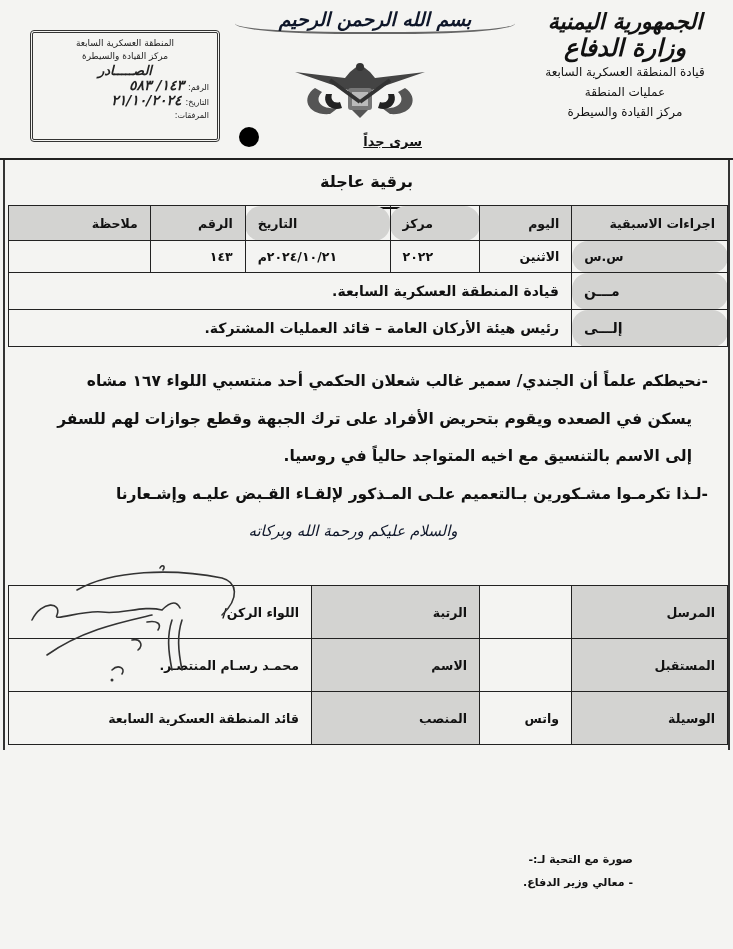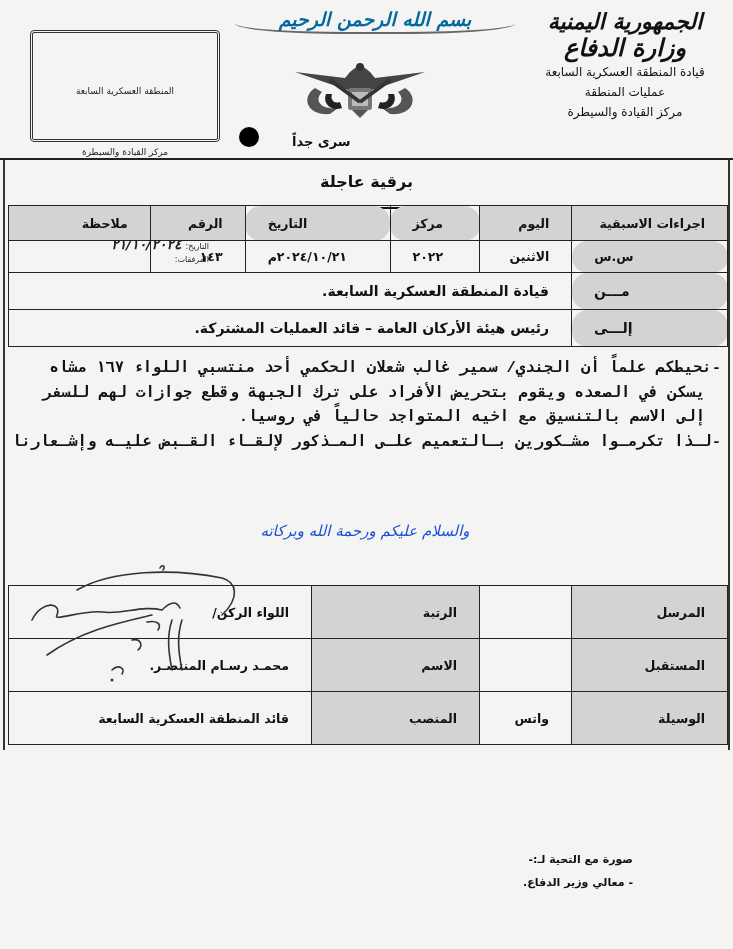--- a/index.html
+++ b/index.html
@@ -9,64 +9,64 @@
   .abs { position: absolute; }
 
   
   .hdr-right { right: 8px; top: 8px; width: 200px; text-align: center; }
   .hdr-right .cal1 { font-family: "DejaVu Serif", serif; font-size: 22px; font-weight: bold; line-height: 26px; font-style: italic; letter-spacing: -1px; }
   .hdr-right .cal2 { font-family: "DejaVu Serif", serif; font-size: 24px; font-weight: bold; line-height: 28px; font-style: italic; letter-spacing: -1px; }
   .hdr-right .cal3 { font-family: "DejaVu Serif", serif; font-size: 13px; font-weight: bold; font-style: italic; line-height: 18px; }
   .hdr-right .plain { font-size: 12px; line-height: 20px; }
 
   
-  .basmala { left: 235px; top: 8px; width: 280px; text-align: center; font-family: "DejaVu Serif", serif; font-weight: bold; font-style: italic; font-size: 19px; color: #0369a1; letter-spacing: -1px; border-bottom: 2px solid #666; border-radius: 0 0 40% 40%; padding-bottom: 2px; }
+  .basmala { left: 235px; top: 8px; width: 280px; text-align: center; font-family: "DejaVu Serif", serif; font-weight: bold; font-style: italic; font-size: 19px; color: #0f172a; letter-spacing: -1px; border-bottom: 2px solid #666; border-radius: 0 0 40% 40%; padding-bottom: 2px; }
 
   
   .emblem { left: 290px; top: 58px; width: 140px; height: 62px; }
-  .classification { left: 292px; top: 134px; width: 140px; text-align: left; font-size: 13px; font-weight: bold; }
+  .classification { left: 282px; top: 134px; width: 140px; text-align: right; font-size: 13px; font-weight: bold; text-decoration: underline; }
 
   
   .dot { left: 239px; top: 127px; width: 20px; height: 20px; border-radius: 50%; background: #000; }
 
   
   .stamp { left: 30px; top: 30px; width: 190px; height: 112px; border: 3px double #333; border-radius: 4px; padding: 4px 8px; text-align: center; font-size: 9px; line-height: 13px; color: #222; }
-  .stamp .line { display: block; margin-top: 48px; }
+  .stamp .line { display: block; }
   .stamp .big { font-size: 13px; font-weight: bold; font-style: italic; line-height: 16px; }
   .stamp .row { display: flex; justify-content: flex-start; gap: 4px; align-items: baseline; }
   .stamp .lbl { font-size: 8px; }
   .stamp .val { font-size: 14px; font-weight: bold; font-style: italic; letter-spacing: 1px; }
 
   
   .sep { left: 0; top: 158px; width: 733px; height: 2px; background: #222; }
 
   
   .frame { left: 3px; top: 160px; width: 727px; height: 590px; border-left: 2px solid #333; border-right: 2px solid #333; }
 
   .title { left: 0; top: 172px; width: 733px; text-align: center; }
   .title span { font-size: 16px; font-weight: bold; border-bottom: 2px solid #111; padding-bottom: 16px; }
 
   
   table { border-collapse: collapse; position: absolute; }
-  td { border: 1.5px solid #222; font-size: 12.5px; font-weight: bold; padding: 0 22px; text-align: right; vertical-align: middle; }
+  td { border: 1.5px solid #222; font-size: 12.5px; font-weight: bold; padding: 0 12px; text-align: right; vertical-align: middle; }
   td.grey { background: #d3d3d1; }
   td.c { text-align: left; border-radius: 16px; }
 
   .t1 { left: 8px; top: 205px; width: 720px; }
   .t1 tr.h td { height: 35px; }
   .t1 tr.d td { height: 32px; }
 
   .t2 { left: 8px; top: 272px; width: 720px; }
   .t2 td { height: 37px; font-size: 14px; }
 
   .body-text { right: 12px; top: 356px; width: 710px; font-size: 15.5px; font-weight: bold; line-height: 24.5px; text-align: right; }
-  .body-text p { margin: 0; font-family: Liberation Mono, monospace; }
+  .body-text p { margin: 13px; }
   .body-text .indent { padding-right: 16px; }
 
-  .closing { left: 200px; top: 522px; width: 330px; text-align: center; font-family: "DejaVu Serif", serif; font-style: italic; font-size: 15px; color: #1d4ed8; }
+  .closing { left: 188px; top: 522px; width: 330px; text-align: center; font-family: "DejaVu Serif", serif; font-style: italic; font-size: 15px; color: #0f172a; }
 
   .t3 { left: 8px; top: 585px; width: 720px; }
   .t3 td { height: 53px; font-size: 12.5px; }
 
   .signature { left: 22px; top: 560px; width: 220px; height: 125px; pointer-events: none; }
 
   .cc { right: 100px; top: 848px; text-align: right; font-size: 11px; font-weight: bold; line-height: 23px; }
 </style>
 </head>
 <body>

